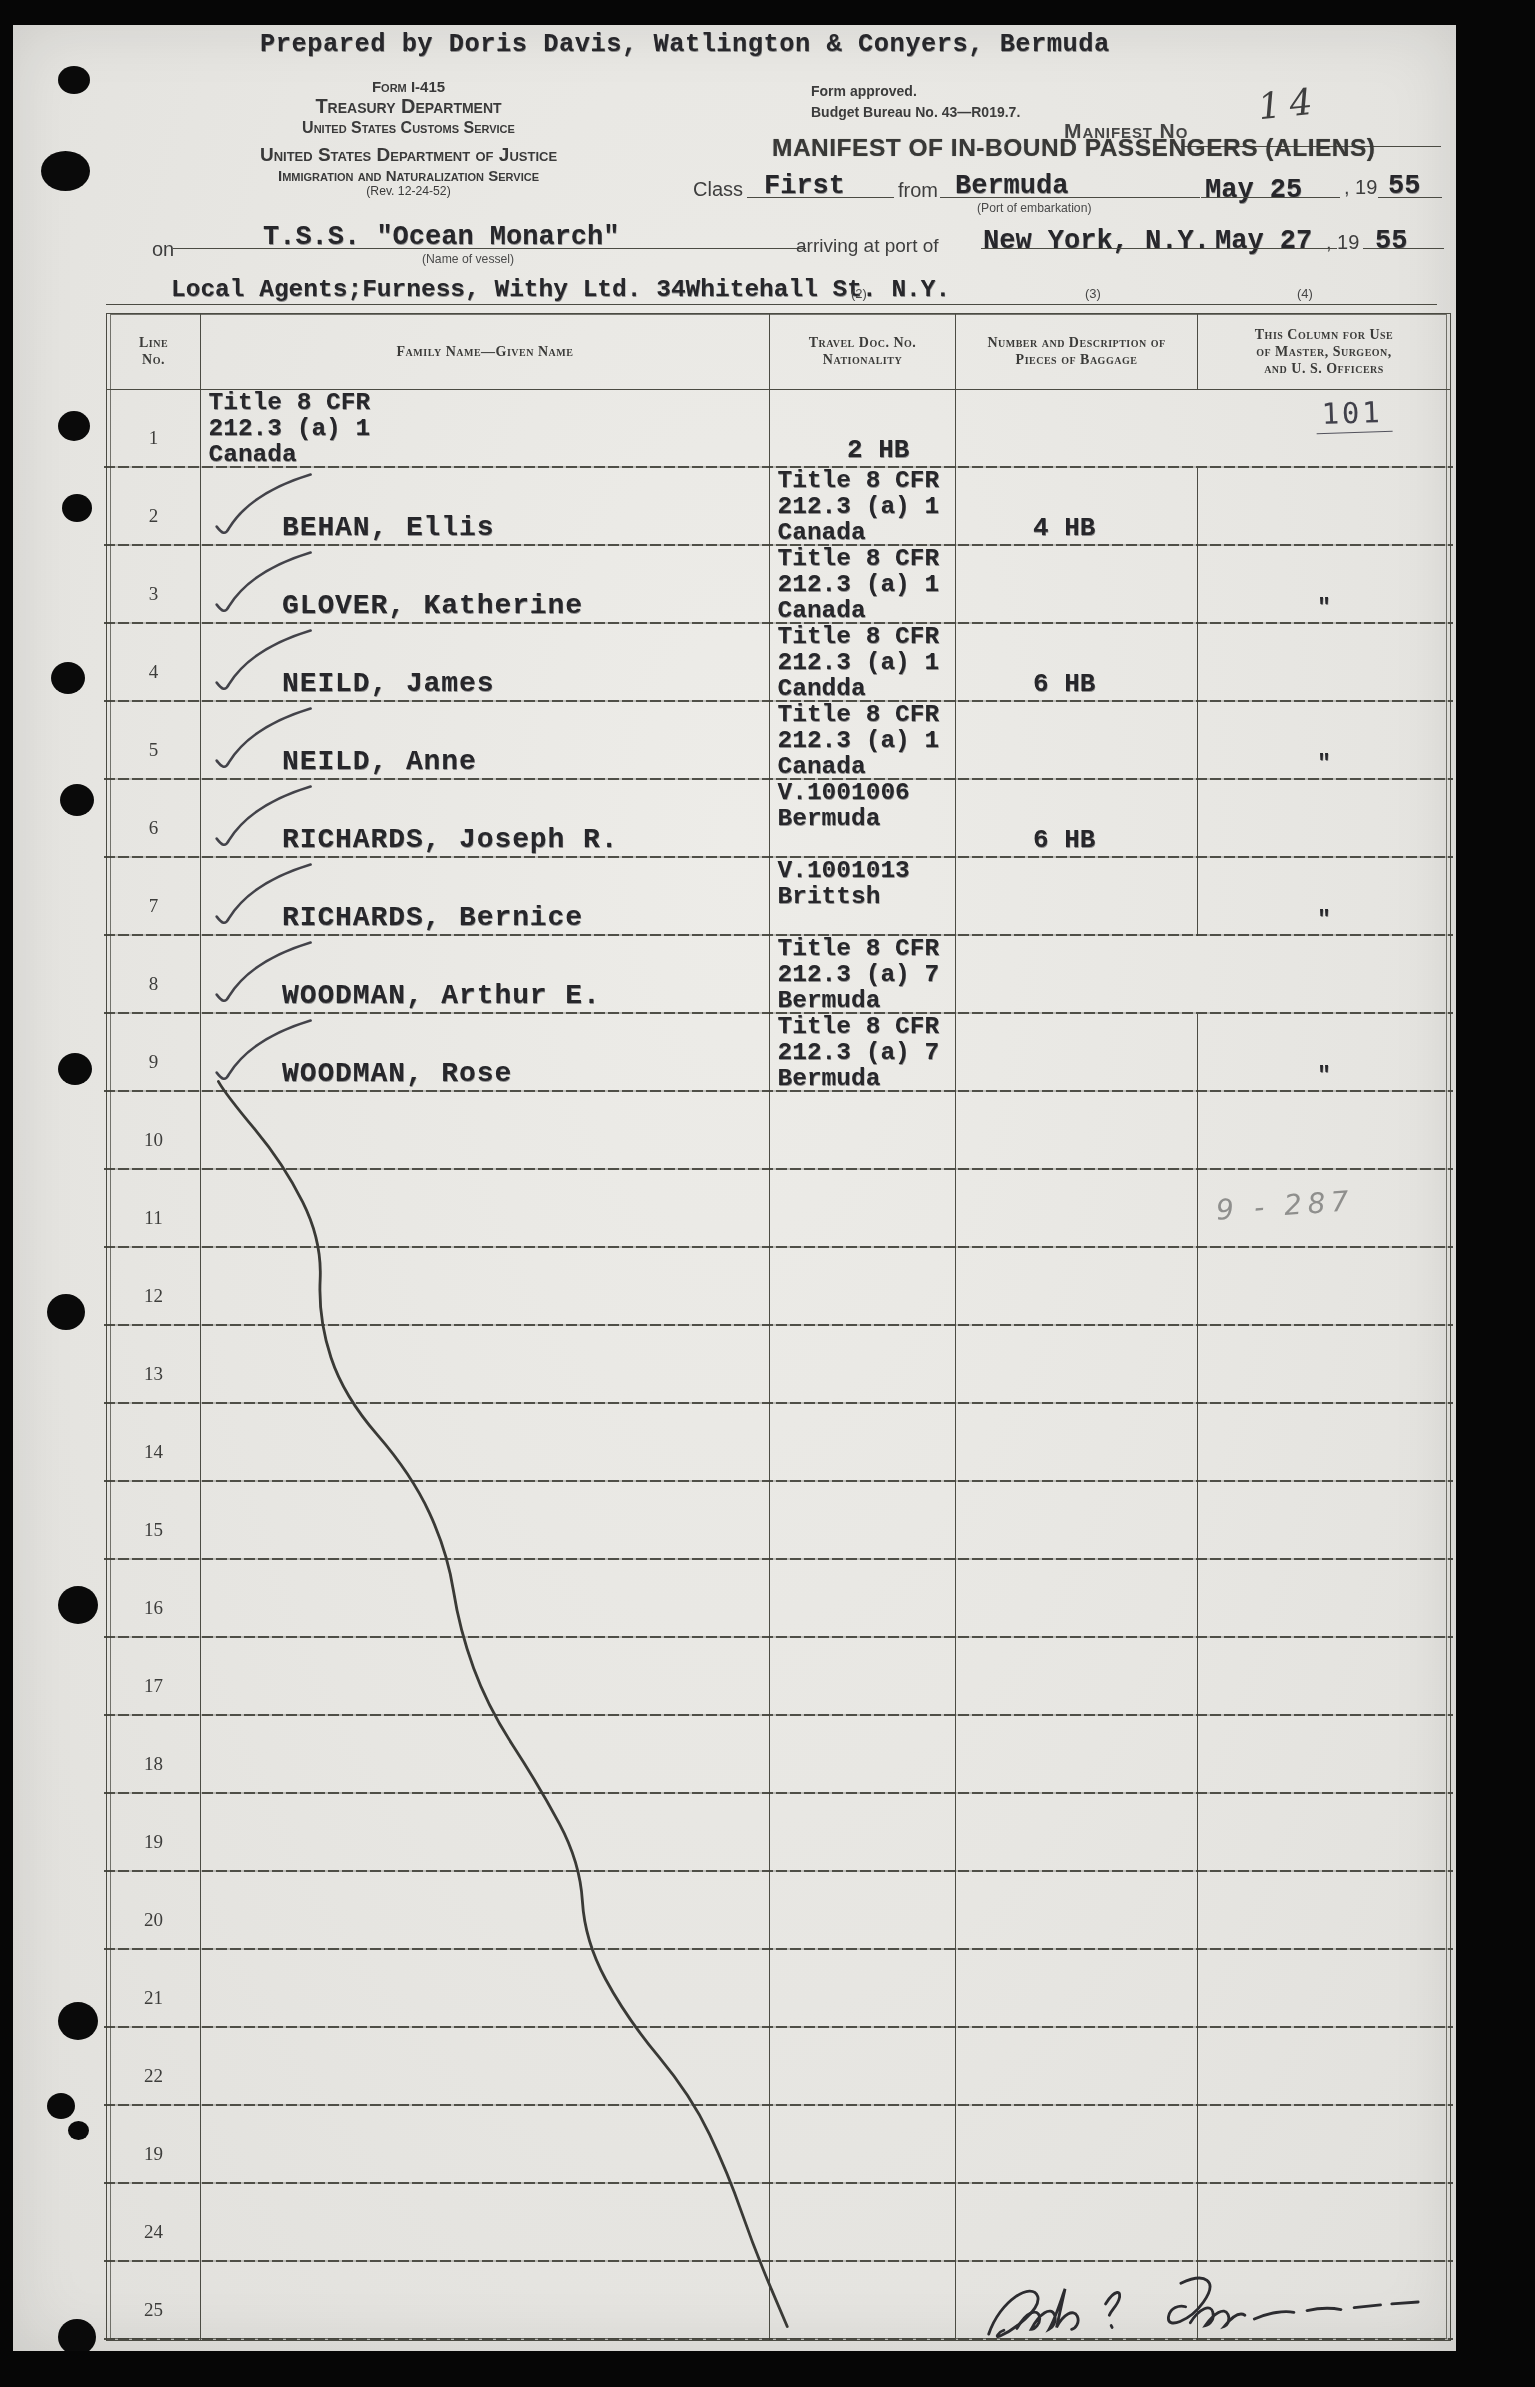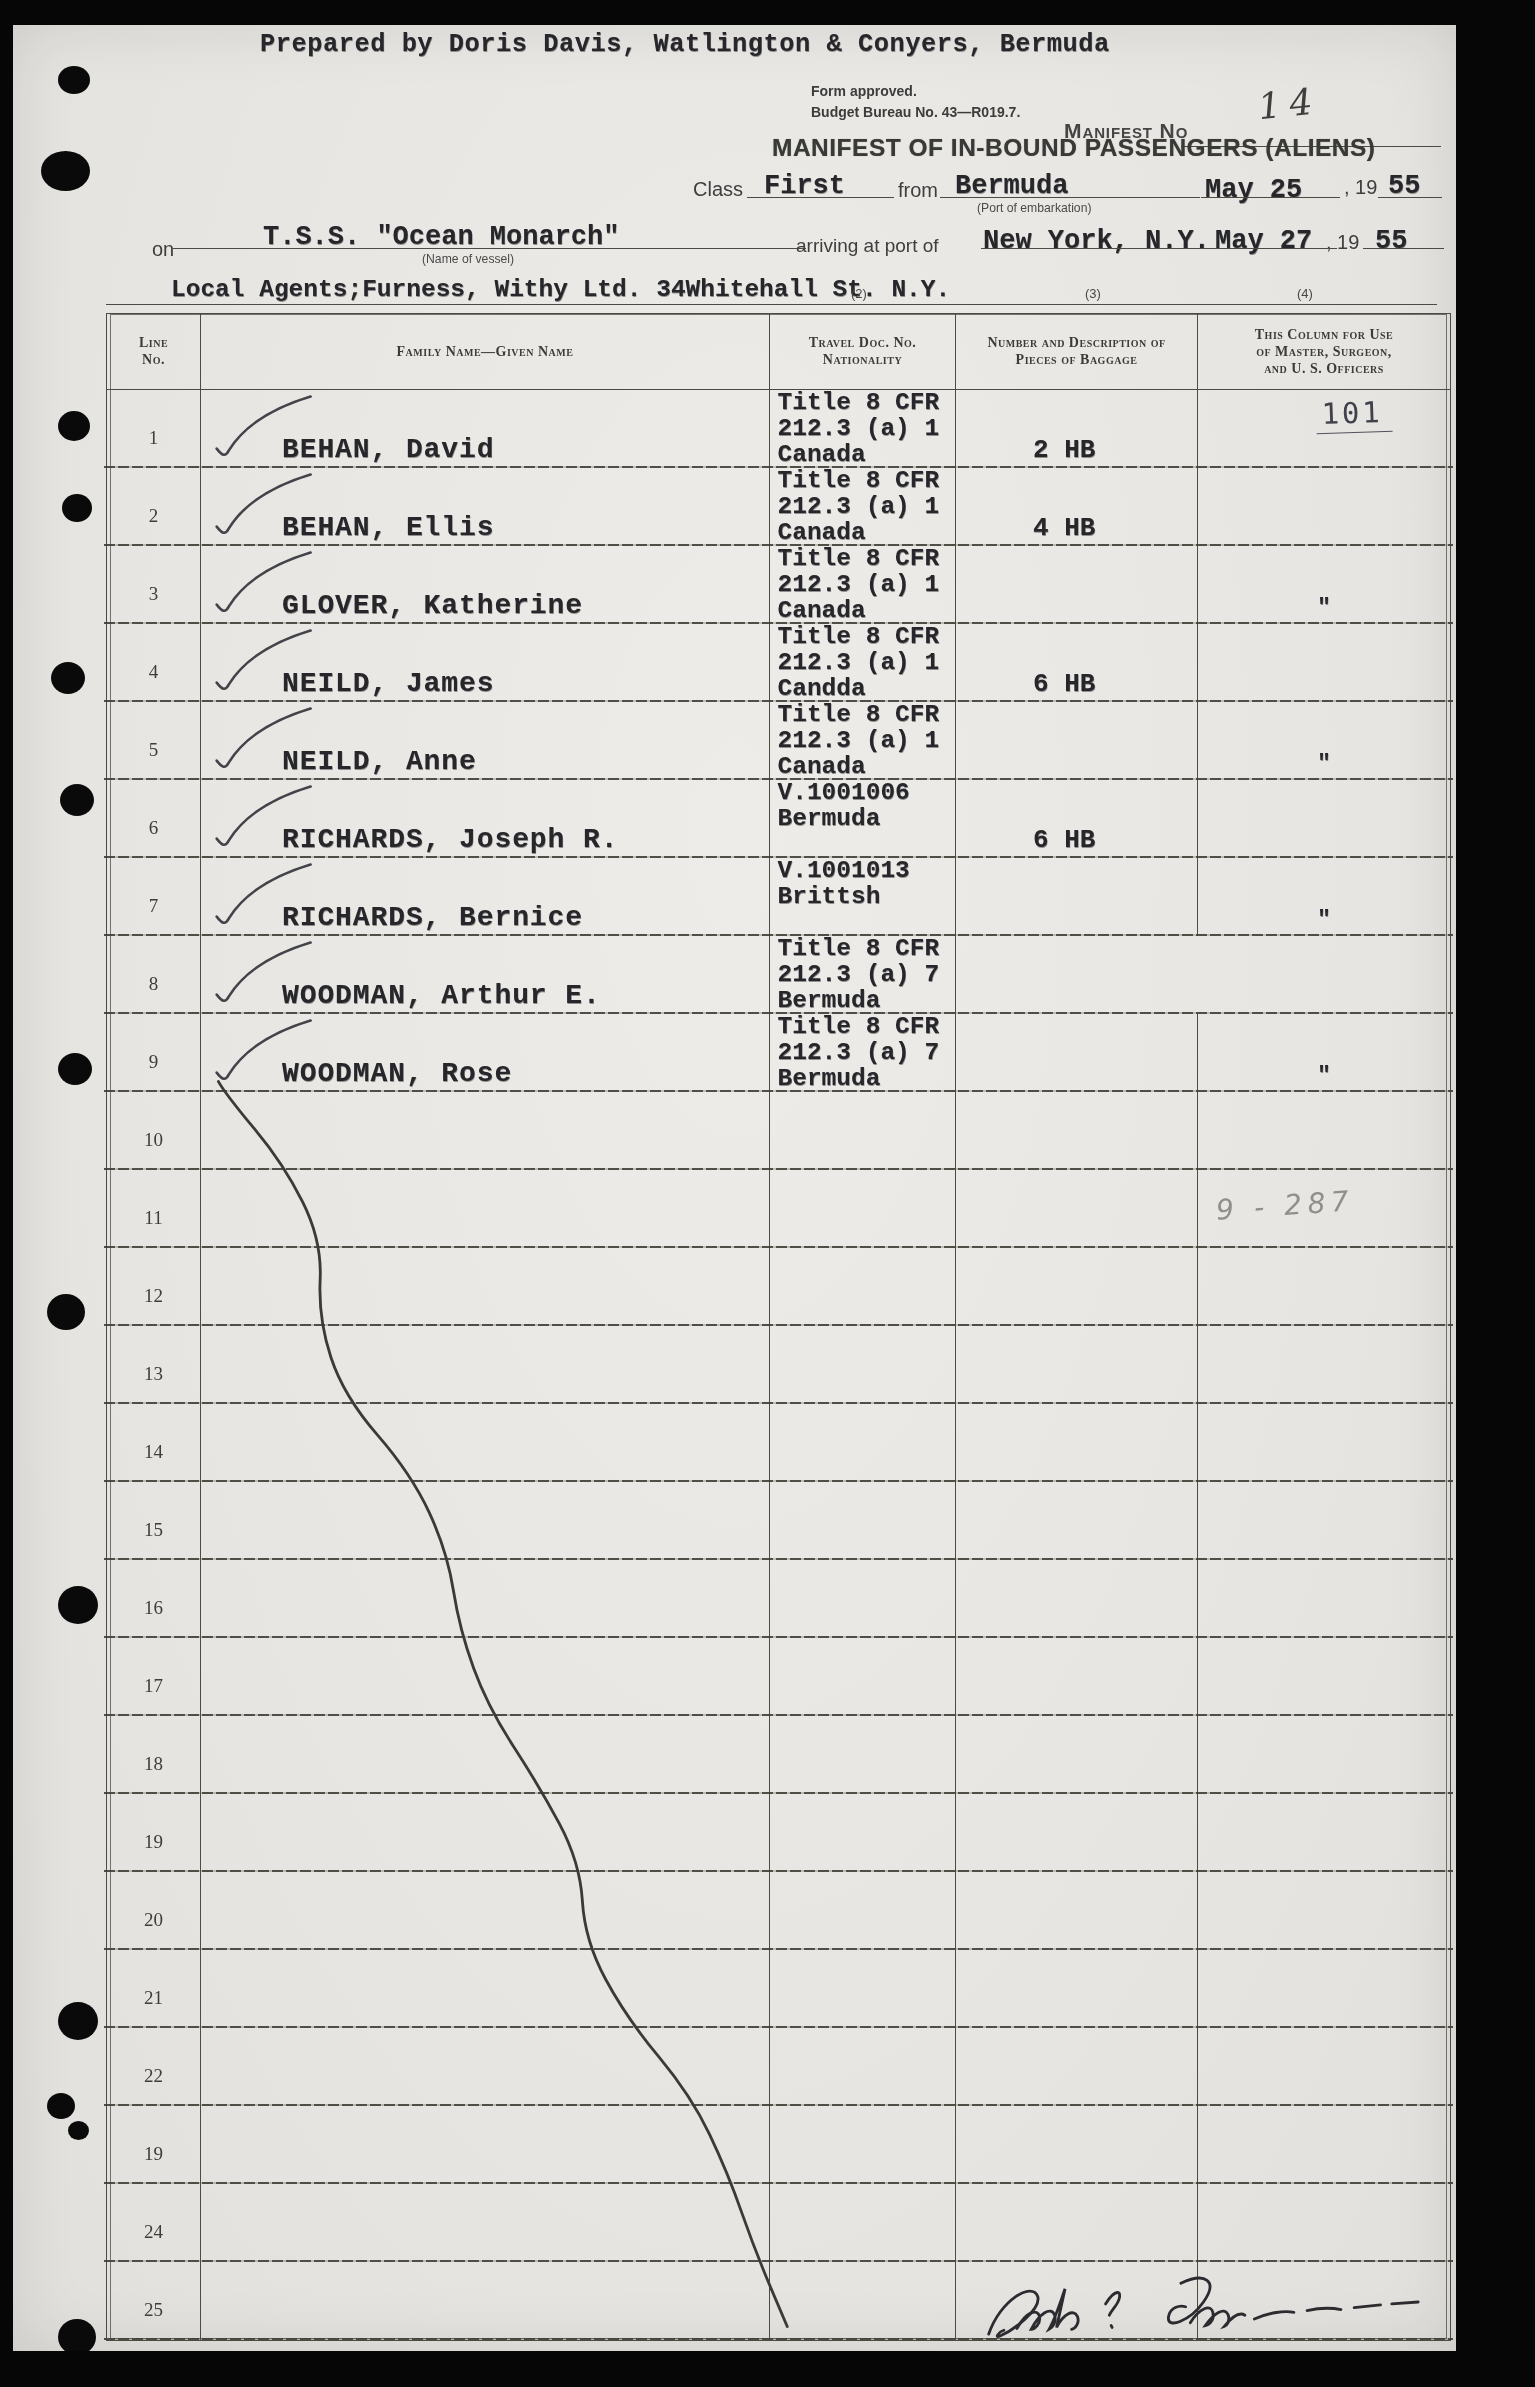--- a/index.html
+++ b/index.html
@@ -83,20 +83,28 @@
     <div class="hole" style="left:45px;top:1028px;width:34px;height:32px"></div>
     <div class="hole" style="left:34px;top:1269px;width:38px;height:36px"></div>
     <div class="hole" style="left:45px;top:1561px;width:40px;height:38px"></div>
     <div class="hole" style="left:45px;top:1977px;width:40px;height:38px"></div>
     <div class="hole" style="left:34px;top:2068px;width:28px;height:26px"></div>
     <div class="hole" style="left:55px;top:2096px;width:21px;height:19px"></div>
     <div class="hole" style="left:45px;top:2294px;width:38px;height:36px"></div>
 
     <div class="typed prepared">Prepared by Doris Davis, Watlington &amp; Conyers, Bermuda</div>
 
+    <div class="form-block">
+      <div class="fb fb0">Form I-415</div>
+      <div class="fb fb1">Treasury Department</div>
+      <div class="fb fb2">United States Customs Service</div>
+      <div class="fb fb3">United States Department of Justice</div>
+      <div class="fb fb4">Immigration and Naturalization Service</div>
+      <div class="fb fb5">(Rev. 12-24-52)</div>
+    </div>
 
     <div class="approval">
       <div>Form approved.</div>
       <div>Budget Bureau No. 43—R019.7.</div>
     </div>
 
     <div class="plabel manifest-label">Manifest No</div>
     <div class="uline" style="left:1168px;top:121px;width:260px"></div>
     <div class="hand14">14</div>
 
@@ -143,26 +151,20 @@
 Nationality</div>
         <div class="hc">Number and Description of
 Pieces of Baggage</div>
         <div class="hc">This Column for Use
 of Master, Surgeon,
 and U. S. Officers</div>
       </div>
       <div id="tbody">
   <div class="row">
     <div class="c c-no">1</div>
-    <div class="c c-name">
-      <svg class="check" viewBox="0 0 130 84" xmlns="http://www.w3.org/2000/svg">
-        <path d="M10,64 C16,72 20,74 24,66 C40,40 72,18 118,4" fill="none" stroke="#43434a" stroke-width="3" stroke-linecap="round"></path>
-      </svg>
-      <span class="typewriter nm">BEHAN, David</span>
-    </div>
     <div class="c c-doc">
       <span class="typewriter">Title 8 CFR
 212.3 (a) 1
 Canada</span>
     </div>
     <div class="c c-bag">
       <span class="typewriter">2 HB</span>
     </div>
     <div class="c c-off">
       <span class="typewriter"></span>

